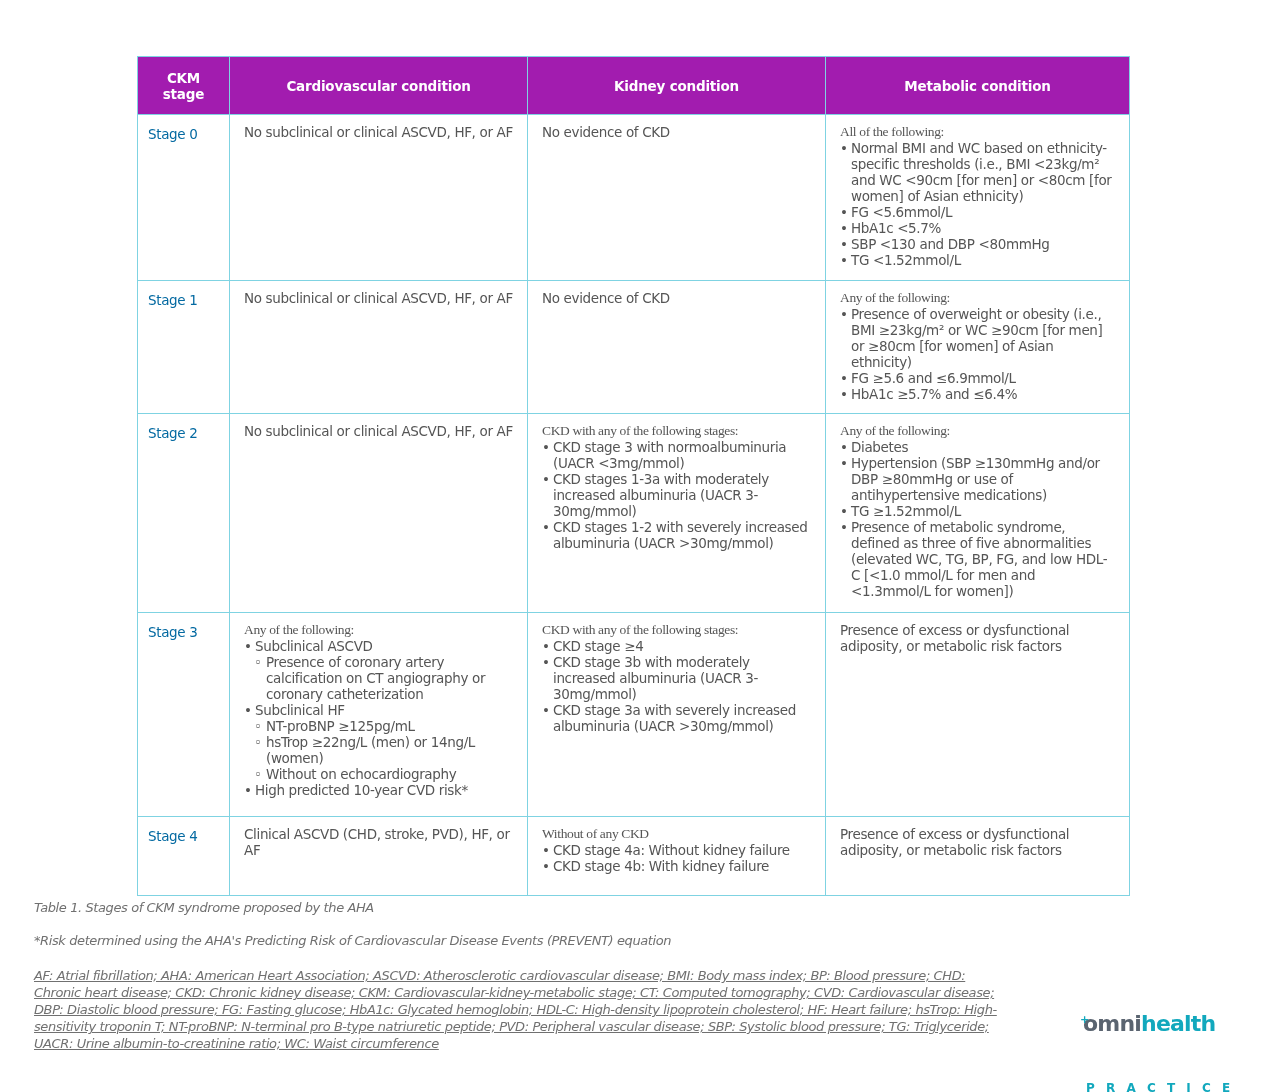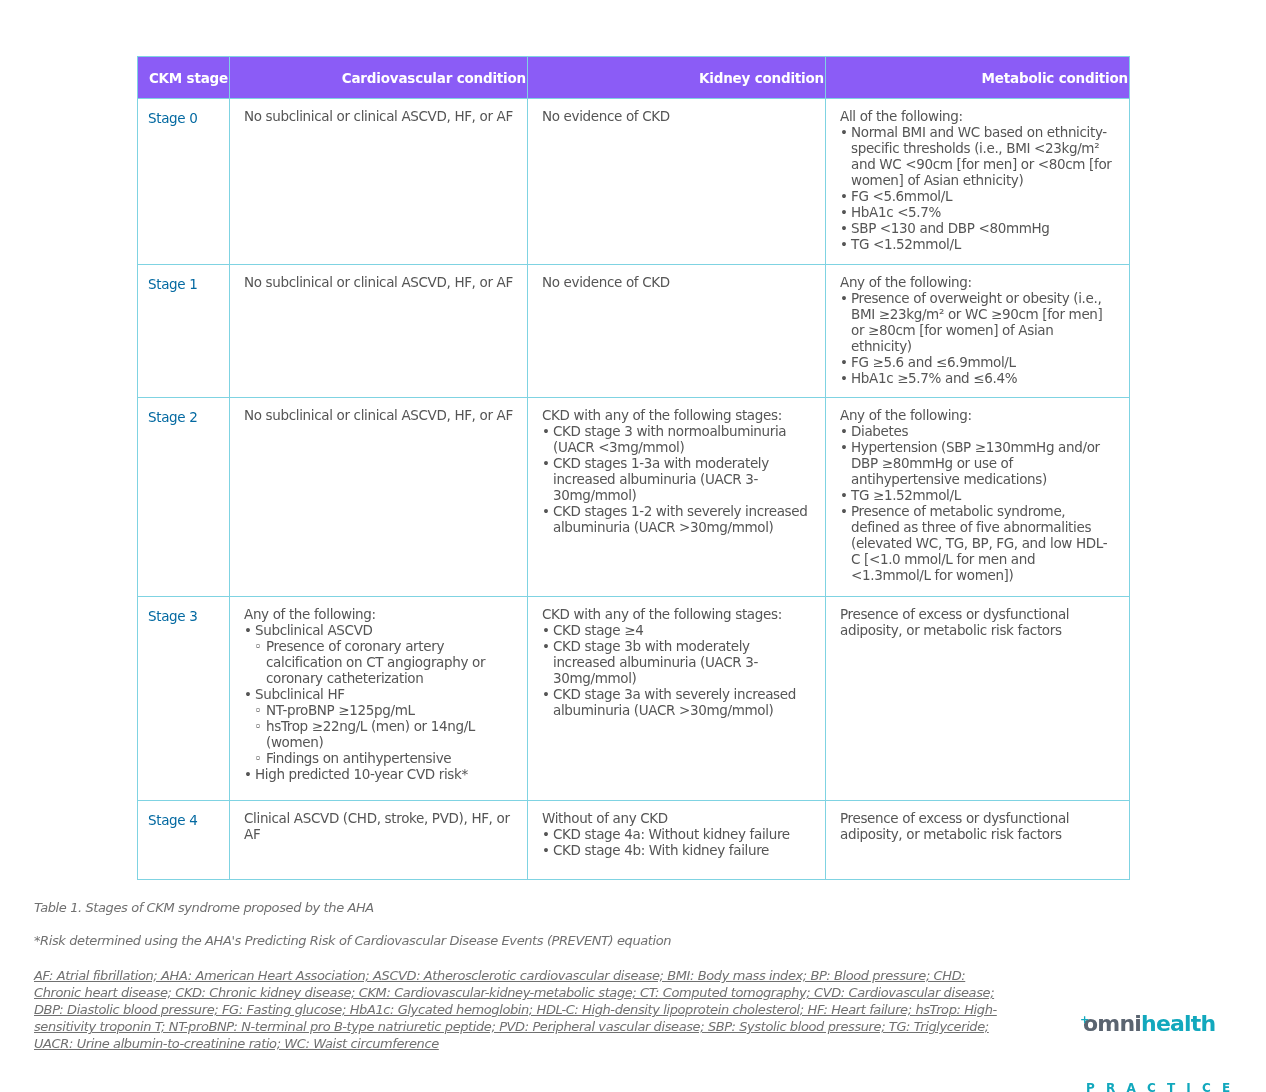--- a/index.html
+++ b/index.html
@@ -1,29 +1,29 @@
 <!DOCTYPE html>
 <html><head>
   <meta charset="utf-8">
   <style>
     html, body { margin: 0; padding: 0; background: #ffffff; }
     body { width: 1266px; height: 1092px; position: relative; overflow: hidden;
            font-family: "DejaVu Sans", sans-serif; color: #555555; }
     .ckm-table { position: absolute; left: 137px; top: 56px; width: 992px;
                  border-collapse: collapse; table-layout: fixed; }
     .ckm-table th, .ckm-table td { border: 1px solid #7fd3e2; vertical-align: top; }
-    .ckm-table th { background: #8b5cf6; color: #ffffff; font-weight: bold; font-size: 13.5px;
-                    height: 39px; padding: 1px; text-align: right; vertical-align: middle; letter-spacing: -0.2px; }
+    .ckm-table th { background: #a21caf; color: #ffffff; font-weight: bold; font-size: 13.5px;
+                    height: 39px; padding: 9px; text-align: center; vertical-align: middle; letter-spacing: -0.2px; }
     .ckm-table td { font-size: 13.5px; line-height: 16px; padding: 9px 14px 9px 14px; letter-spacing: -0.35px; }
     .ckm-table td.stage { font-weight: normal; padding-left: 10px; padding-top: 11px; color: #0369a1; }
     .col-stage { width: 92px; }
     .col-cv { width: 298px; }
     .col-kd { width: 298px; }
     .col-met { width: 304px; }
-    .cell-intro { display: block; }
+    .cell-intro { display: block; font-family: Liberation Serif, serif; }
     ul.bl { list-style: none; margin: 0; padding: 0; }
     ul.bl > li { position: relative; padding-left: 11px; }
     ul.bl > li::before { content: "•"; position: absolute; left: 0; top: 0; }
     ul.sub { list-style: none; margin: 0; padding: 0; }
     ul.sub > li { position: relative; padding-left: 22px; }
     ul.sub > li::before { content: "◦"; position: absolute; left: 10px; top: 0; }
     .row0 td { height: 145px; }
     .row1 td { height: 112px; }
     .row2 td { height: 178px; }
     .row3 td { height: 183px; margin-top: 24px; }
@@ -112,21 +112,21 @@
         <td class="stage">Stage 3</td>
         <td>
           <span class="cell-intro">Any of the following:</span>
           <ul class="bl">
             <li><span>Subclinical ASCVD</span><ul class="sub" style="margin-left: -11px;">
                 <li>Presence of coronary artery calcification on CT angiography or coronary catheterization</li>
               </ul></li>
             <li><span>Subclinical HF</span><ul class="sub" style="margin-left: -11px;">
                 <li>NT-proBNP ≥125pg/mL</li>
                 <li>hsTrop  ≥22ng/L (men) or 14ng/L (women)</li>
-                <li>Findings on antihypertensive</li>
+                <li>Without on echocardiography</li>
               </ul></li>
             <li><span>High predicted 10-year CVD risk*</span></li>
           </ul>
         </td>
         <td>
           <span class="cell-intro">CKD with any of the following stages:</span>
           <ul class="bl">
             <li>CKD stage ≥4</li>
             <li>CKD stage 3b with moderately increased albuminuria (UACR 3-30mg/mmol)</li>
             <li>CKD stage 3a with severely increased albuminuria (UACR &gt;30mg/mmol)</li>

